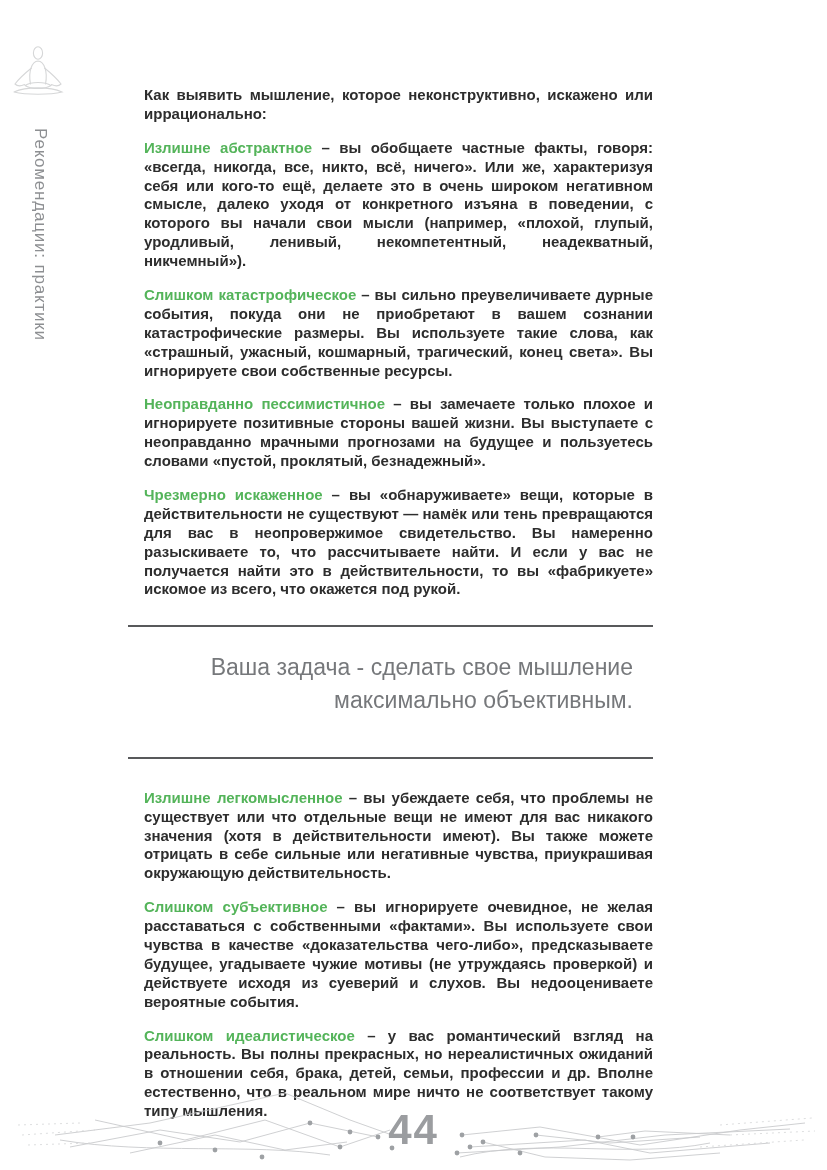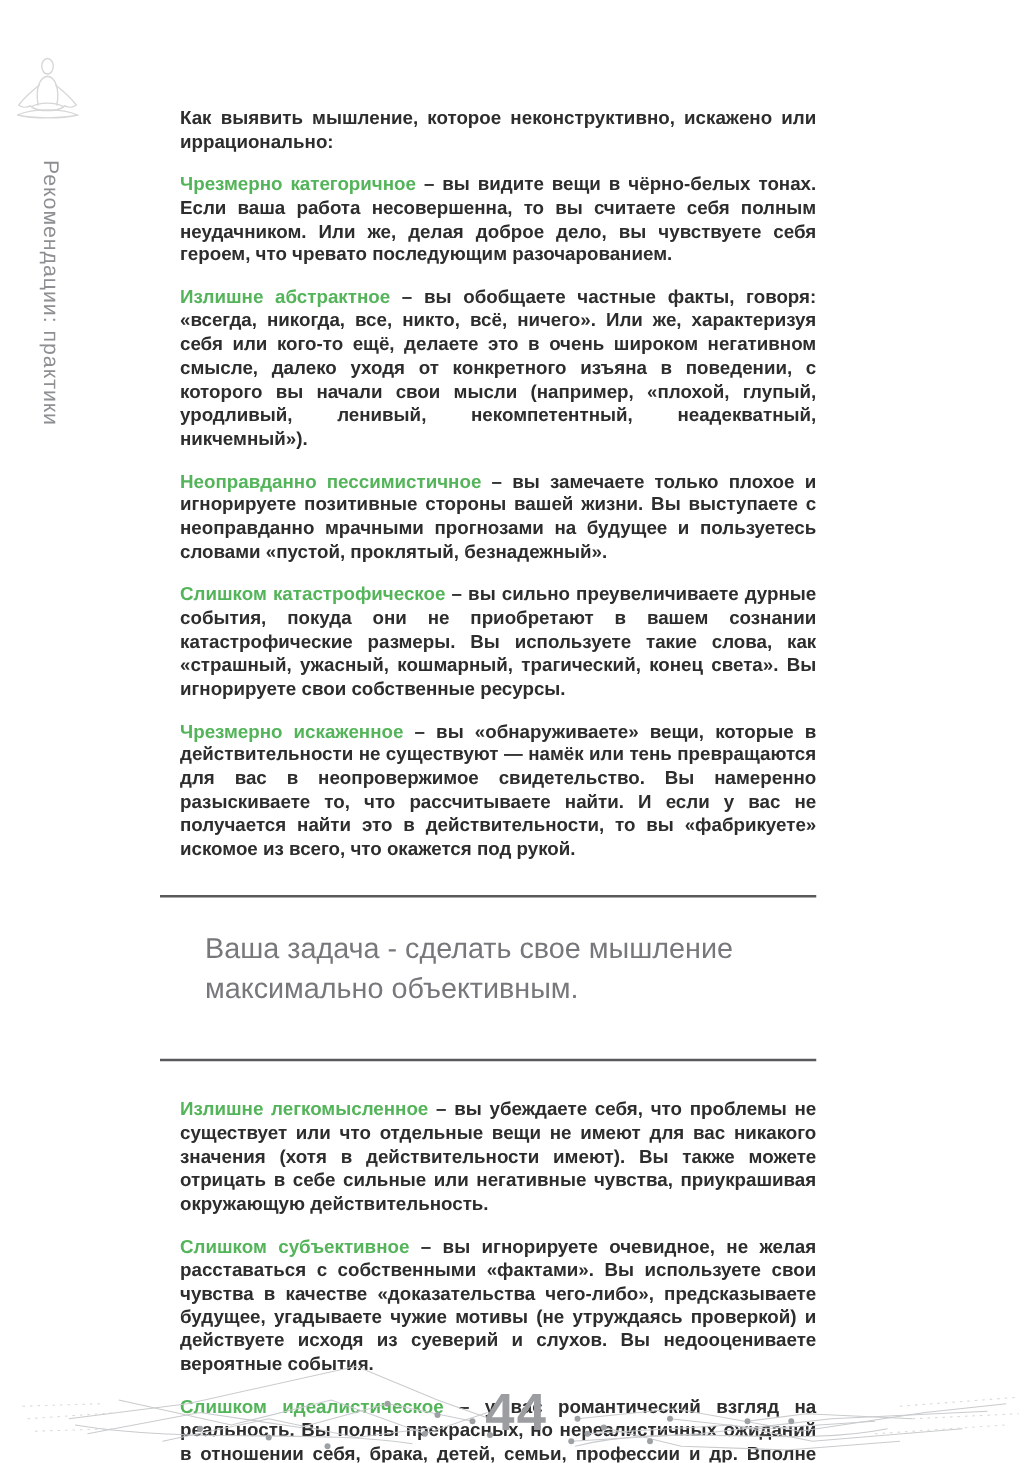--- a/index.html
+++ b/index.html
@@ -26,21 +26,21 @@
     color:var(--body_text,#2d2d2d);
     font-size:15px;line-height:1.26;font-weight:700;
     text-align:justify;
   }
   .content p{margin:0 0 15px 16px;}
   .term{color:var(--accent_green,#54b45a);}
   .quote-block{margin:26px 0 30px 0;}
   .rule{border-top:2px solid var(--rule_gray,#58595b);height:0;}
   .quote{
     margin:0;padding:24px 20px 26px 20px;
-    text-align:left;font-weight:400;
+    text-align:right;font-weight:400;
     font-size:23px;line-height:1.4;
     color:var(--quote_gray,#76787b);
   }
   .quote-inner{display:inline-block;max-width:470px;}
 
   
   .footer-decor{position:absolute;left:0;bottom:0;width:827px;height:85px;}
   .page-number{
     position:absolute;left:50%;bottom:16px;transform:translateX(-50%);
     font-size:42px;font-weight:700;letter-spacing:2px;
@@ -63,24 +63,23 @@
         <path d="M6 50 C18 44.5 42 44.5 54 50 C42 53 18 53 6 50"></path>
       </svg>
     </span>
     <span class="vertical-label">Рекомендации: практики</span>
   </aside>
 
   <main class="content">
     <p class="intro">Как выявить мышление, которое неконструктивно, искажено или иррационально:</p>
 
     <div id="sections-before">
-        <p class="section"><span class="term">Чрезмерно категоричное</span><span> – вы видите вещи в чёрно-белых тонах. Если ваша работа несовершенна, то вы считаете себя полным неудачником. Или же, делая доброе дело, вы чувствуете себя героем, что чревато последующим разочарованием.</span></p>
         <p class="section"><span class="term">Излишне абстрактное</span><span> – вы обобщаете частные факты, говоря: «всегда, никогда, все, никто, всё, ничего». Или же, характеризуя себя или кого-то ещё, делаете это в очень широком негативном смысле, далеко уходя от конкретного изъяна в поведении, с которого вы начали свои мысли (например, «плохой, глупый, уродливый, ленивый, некомпетентный, неадекватный, никчемный»).</span></p>
+        <p class="section"><span class="term">Слишком катастрофическое</span><span> – вы сильно преувеличиваете дурные события, покуда они не приобретают в вашем сознании катастрофические размеры. Вы используете такие слова, как «страшный, ужасный, кошмарный, трагический, конец света». Вы игнорируете свои собственные ресурсы.</span></p>
         <p class="section"><span class="term">Неоправданно пессимистичное</span><span> – вы замечаете только плохое и игнорируете позитивные стороны вашей жизни. Вы выступаете с неоправданно мрачными прогнозами на будущее и пользуетесь словами «пустой, проклятый, безнадежный».</span></p>
-        <p class="section"><span class="term">Слишком катастрофическое</span><span> – вы сильно преувеличиваете дурные события, покуда они не приобретают в вашем сознании катастрофические размеры. Вы используете такие слова, как «страшный, ужасный, кошмарный, трагический, конец света». Вы игнорируете свои собственные ресурсы.</span></p>
         <p class="section"><span class="term">Чрезмерно искаженное</span><span> – вы «обнаруживаете» вещи, которые в действительности не существуют — намёк или тень превращаются для вас в неопровержимое свидетельство. Вы намеренно разыскиваете то, что рассчитываете найти. И если у вас не получается найти это в действительности, то вы «фабрикуете» искомое из всего, что окажется под рукой.</span></p>
       </div>
 
     <div class="quote-block">
       <div class="rule"></div>
       <p class="quote"><span class="quote-inner">Ваша задача - сделать свое мышление максимально объективным.</span></p>
       <div class="rule"></div>
     </div>
 
     <div id="sections-after">

